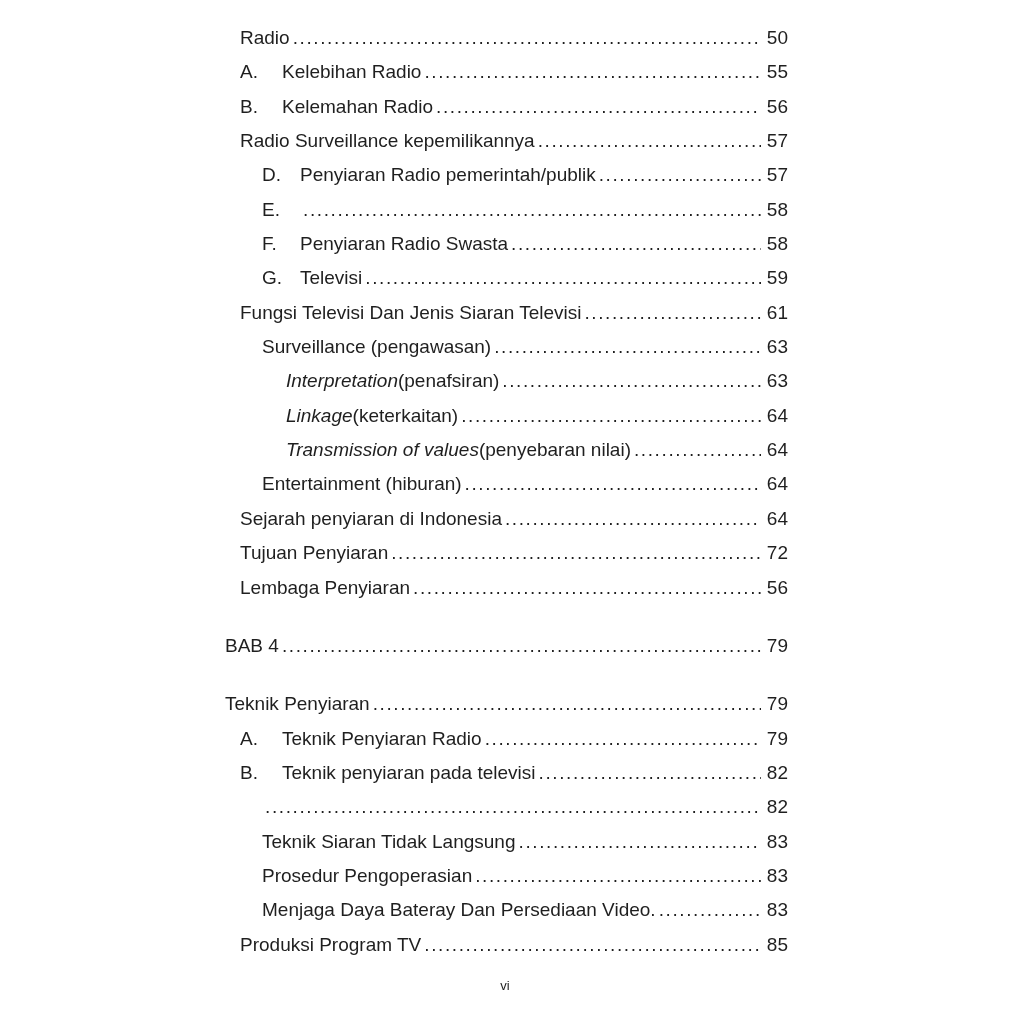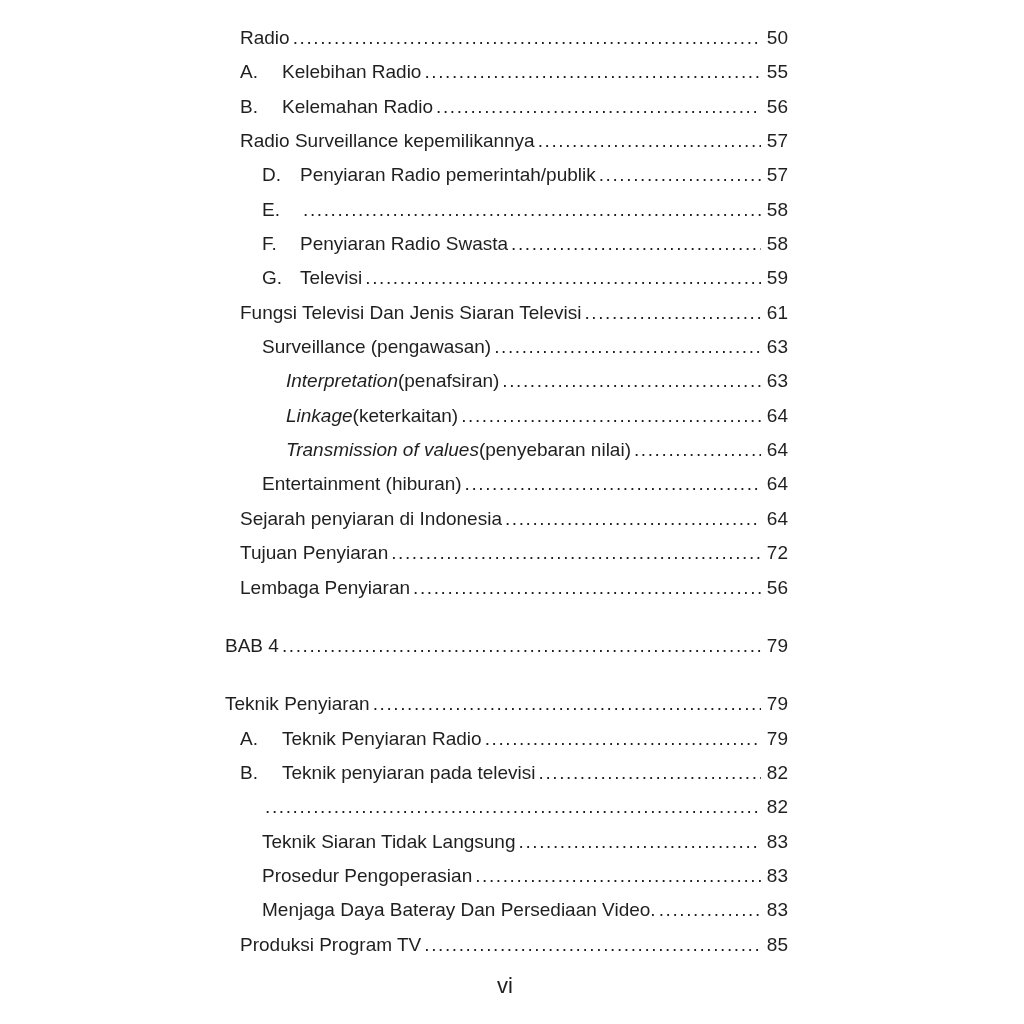--- a/index.html
+++ b/index.html
@@ -57,21 +57,21 @@
   .pagenum {
     flex: 0 0 auto;
     text-align: center;
   }
   .footer {
     position: absolute;
     top: 971px;
     left: 0;
     width: 1010px;
     text-align: center;
-    font-size: 22px;
+    font-size: 13px;
     line-height: 30px;
   }
 </style>
 </head>
 <body>
 
 <div class="page">
 
   <div class="toc" id="toc-list">
       <div class="row indent-1">

